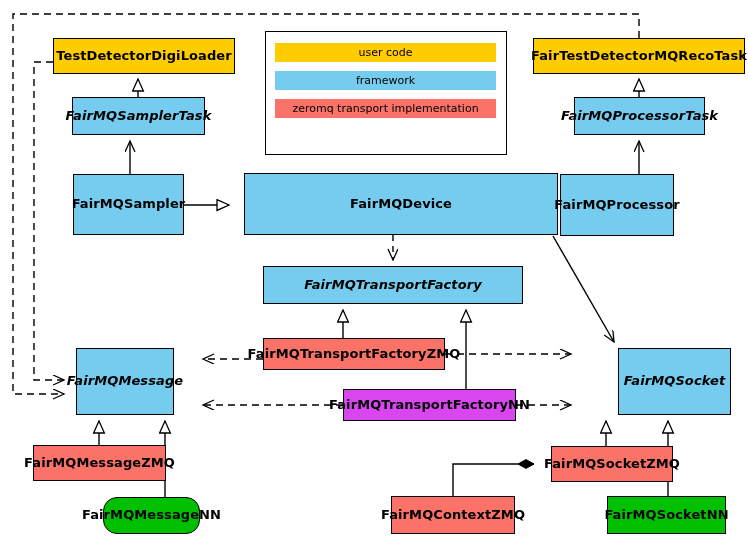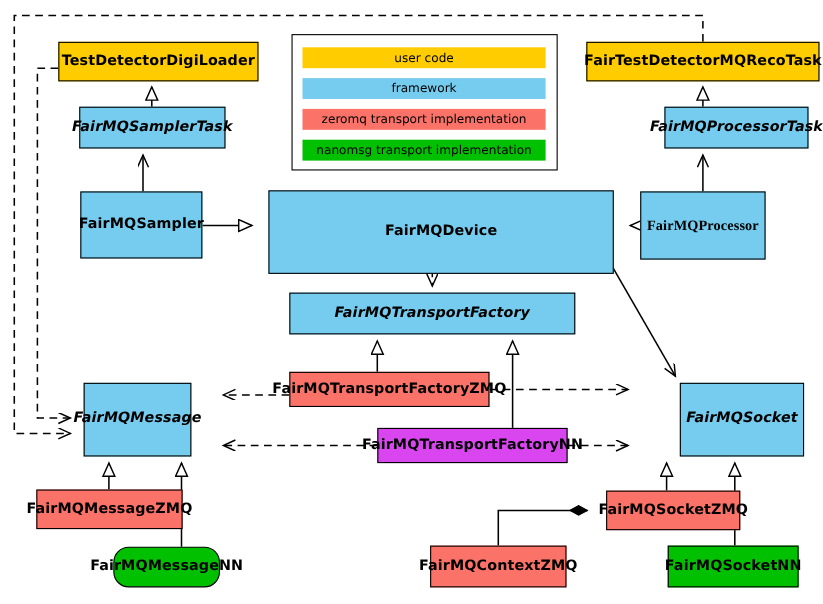--- a/index.html
+++ b/index.html
@@ -125,36 +125,35 @@
       <path d="M668,496 L668,421" marker-end="url(#m-tri)"></path>
 
       <path d="M453,496 L453,464 L534,464" marker-end="url(#m-diamond)"></path>
     </g>
   </svg>
 
   <div id="nodes-layer">
       <div class="node" style="left: 53px; top: 38px; width: 182px; height: 36px; background: rgb(255, 204, 0);">TestDetectorDigiLoader</div>
       <div class="node abstract" style="left: 72px; top: 97px; width: 133px; height: 38px; background: rgb(118, 204, 238);">FairMQSamplerTask</div>
       <div class="node" style="left: 73px; top: 174px; width: 111px; height: 61px; background: rgb(118, 204, 238);">FairMQSampler</div>
-      <div class="node" style="left: 244px; top: 173px; width: 314px; height: 76px; background: rgb(118, 204, 238);">FairMQDevice</div>
-      <div class="node" style="left: 582px; top: 174px; width: 114px; height: 62px; background: rgb(118, 204, 238); font-family: Liberation Serif, serif;">FairMQProcessor</div>
-      <div class="node abstract" style="left: 574px; top: 97px; width: 131px; height: 38px; background: rgb(118, 204, 238); margin-left: 30px;">FairMQProcessorTask</div>
+      <div class="node" style="left: 244px; top: 173px; width: 314px; height: 62px; background: rgb(118, 204, 238);">FairMQDevice</div>
+      <div class="node" style="left: 560px; top: 174px; width: 114px; height: 62px; background: rgb(118, 204, 238);">FairMQProcessor</div>
+      <div class="node abstract" style="left: 574px; top: 97px; width: 131px; height: 38px; background: rgb(118, 204, 238);">FairMQProcessorTask</div>
       <div class="node" style="left: 533px; top: 38px; width: 212px; height: 36px; background: rgb(255, 204, 0);">FairTestDetectorMQRecoTask</div>
       <div class="node abstract" style="left: 263px; top: 266px; width: 260px; height: 38px; background: rgb(118, 204, 238);">FairMQTransportFactory</div>
       <div class="node" style="left: 263px; top: 338px; width: 182px; height: 32px; background: rgb(250, 114, 104);">FairMQTransportFactoryZMQ</div>
       <div class="node" style="left: 343px; top: 389px; width: 173px; height: 32px; background: #d946ef;">FairMQTransportFactoryNN</div>
       <div class="node abstract" style="left: 76px; top: 348px; width: 98px; height: 67px; background: rgb(118, 204, 238);">FairMQMessage</div>
       <div class="node abstract" style="left: 583px; top: 348px; width: 113px; height: 67px; background: rgb(118, 204, 238); margin-left: 35px;">FairMQSocket</div>
       <div class="node" style="left: 33px; top: 445px; width: 133px; height: 36px; background: rgb(250, 114, 104);">FairMQMessageZMQ</div>
       <div class="node" style="left: 103px; top: 497px; width: 97px; height: 37px; background: rgb(0, 192, 0); border-radius: 14px;">FairMQMessageNN</div>
       <div class="node" style="left: 551px; top: 446px; width: 122px; height: 36px; background: rgb(250, 114, 104);">FairMQSocketZMQ</div>
       <div class="node" style="left: 607px; top: 496px; width: 119px; height: 38px; background: rgb(0, 192, 0);">FairMQSocketNN</div>
       <div class="node" style="left: 391px; top: 496px; width: 124px; height: 38px; background: rgb(250, 114, 104);">FairMQContextZMQ</div>
     </div>
 
   <div class="legend-box" id="legend-box" style="left:265px; top:31px; width:242px; height:124px;">
       <div class="legend-row" style="left: 9px; top: 11px; width: 221px; height: 19px; background: rgb(255, 204, 0);">user code</div>
       <div class="legend-row" style="left: 9px; top: 67px; width: 221px; height: 19px; background: rgb(250, 114, 104);">zeromq transport implementation</div>
       <div class="legend-row" style="left: 9px; top: 39px; width: 221px; height: 19px; background: rgb(118, 204, 238);">framework</div>
-      <div class="legend-row" style="left: 9px; top: 95px; width: 221px; height: 19px; background: rgb(0, 192, 0);">nanomsg transport implementation</div>
     </div>
 
 </div>
 
 </body></html>

